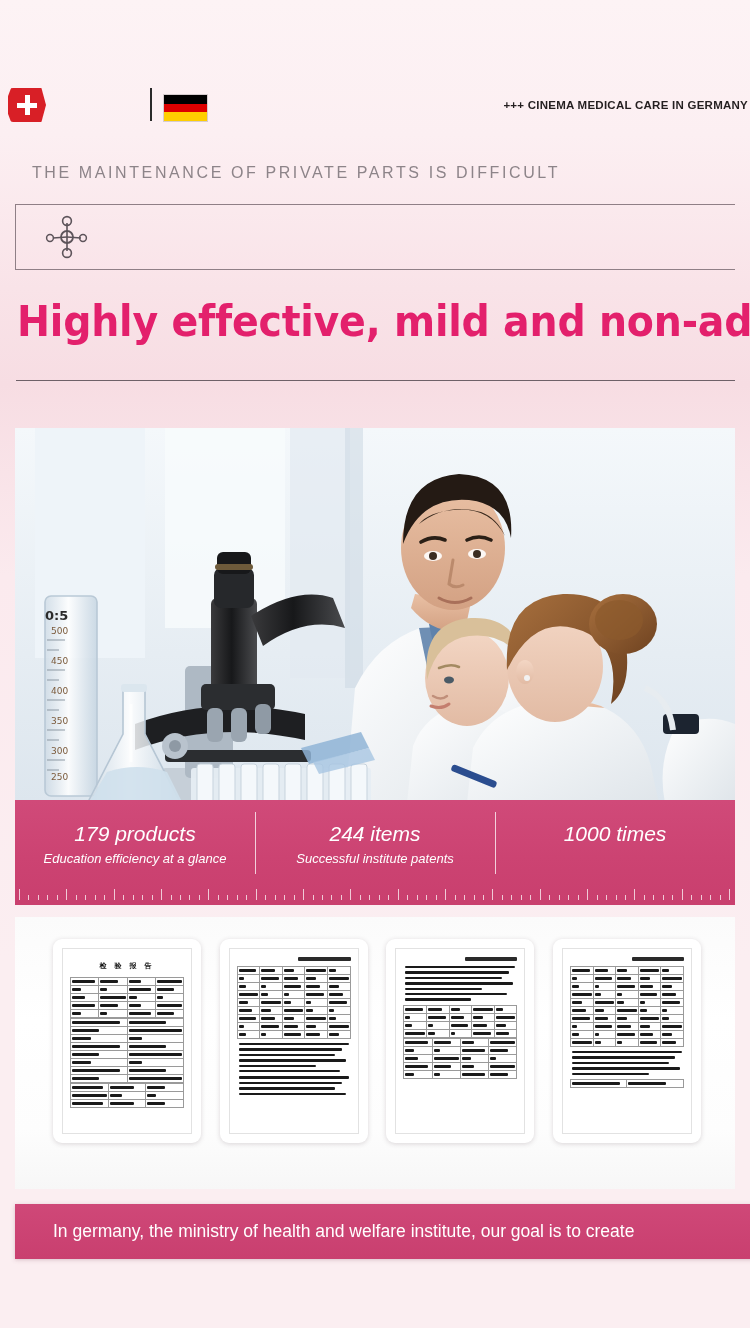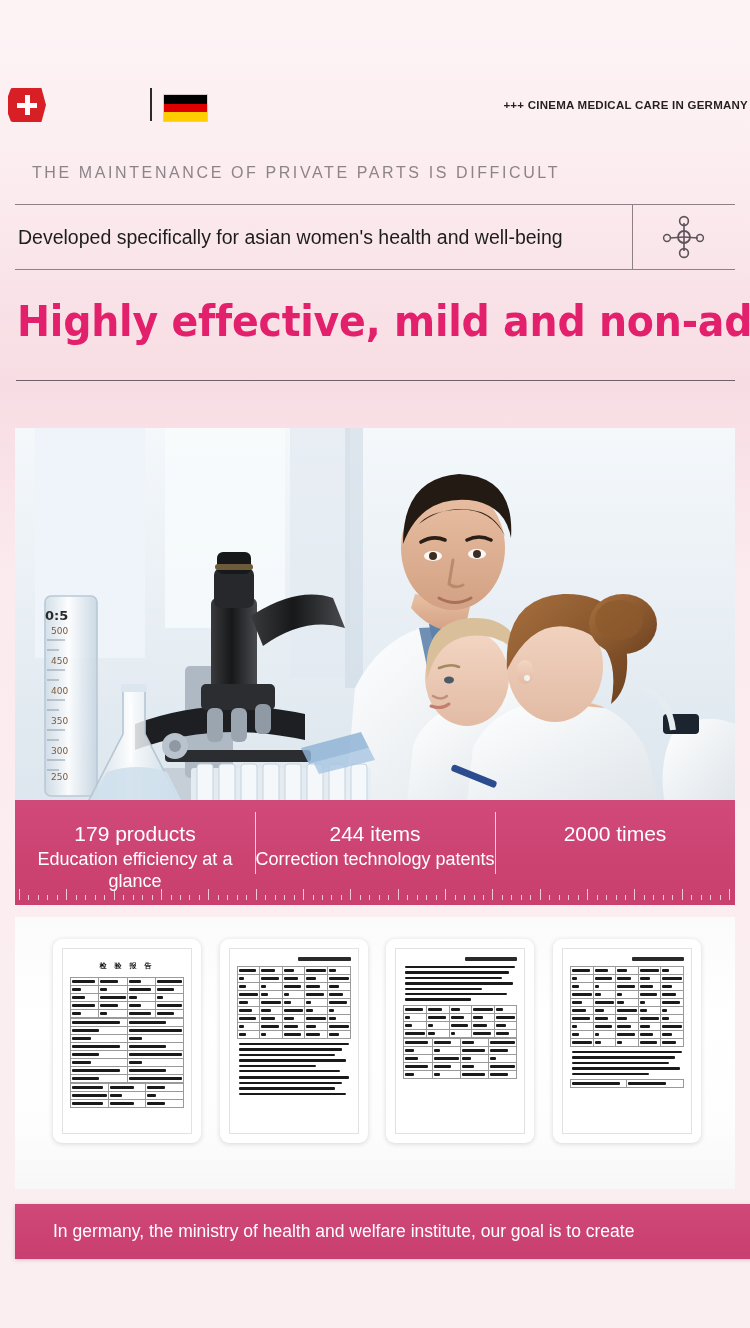--- a/index.html
+++ b/index.html
@@ -74,27 +74,27 @@
     overflow:hidden;background:#e9eef3;
   }
   .hero svg{display:block;width:720px;height:375px;}
 
   
   .stats{
     position:absolute;left:15px;top:800px;width:720px;height:105px;
     background:linear-gradient(180deg,#d04a79 0%,#cc4372 55%,#c93f6e 100%);
     display:flex;align-items:flex-start;
   }
-  .stat{flex:1;text-align:center;padding-top:20px;position:relative;color:#fff;}
+  .stat{flex:1;text-align:center;padding-top:20px;position:relative;color:#fff;font-style:italic;}
   .stat + .stat:before{
     content:"";position:absolute;left:0;top:12px;width:1px;height:62px;
     background:rgba(255,255,255,.75);
   }
   .stat .big{font-size:21px;line-height:28px;}
-  .stat .small{font-size:18px;line-height:22px;}
+  .stat .small{font-size:13px;line-height:22px;}
   .ticks{
     position:absolute;left:0;bottom:5px;width:720px;height:13px;
     display:flex;justify-content:space-between;align-items:flex-end;padding:0 4px;
     box-sizing:border-box;
   }
   .ticks i{display:block;width:1px;background:rgba(255,255,255,.72);height:5px;}
   .ticks i.tall{height:11px;}
 
   
   .certs{
@@ -159,21 +159,20 @@
     <i class="b"></i>
     <i class="r"></i>
     <i class="y"></i>
   </div>
 
   <div class="tagline-de">+++ CINEMA MEDICAL CARE IN GERMANY</div>
 
   <div class="kicker">THE MAINTENANCE OF PRIVATE PARTS IS DIFFICULT</div>
 
   <div class="subbar">
-    <div class="txt">Developed specifically for asian women's health and well-being</div>
     <div class="molebox">
       <svg width="48" height="46" viewBox="0 0 48 46">
         <line x1="24" y1="23" x2="24" y2="9" stroke="#5d545a" stroke-width="1.6"></line>
         <line x1="24" y1="23" x2="24" y2="37" stroke="#5d545a" stroke-width="1.6"></line>
         <line x1="24" y1="23" x2="10" y2="24" stroke="#5d545a" stroke-width="1.6"></line>
         <line x1="24" y1="23" x2="38" y2="24" stroke="#5d545a" stroke-width="1.6"></line>
         <circle cx="24" cy="23" r="6" fill="none" stroke="#5d545a" stroke-width="1.8"></circle>
         <circle cx="24" cy="7" r="4.4" fill="none" stroke="#5d545a" stroke-width="1.6"></circle>
         <circle cx="24" cy="39" r="4.4" fill="none" stroke="#5d545a" stroke-width="1.6"></circle>
         <circle cx="7" cy="24" r="3.4" fill="none" stroke="#5d545a" stroke-width="1.5"></circle>
@@ -355,24 +354,24 @@
     </svg>
   </div>
 
   <div class="stats">
     <div class="stat">
       <div class="big">179 products</div>
       <div class="small">Education efficiency at a glance</div>
     </div>
     <div class="stat">
       <div class="big">244 items</div>
-      <div class="small">Correction technology patents</div>
+      <div class="small">Successful institute patents</div>
     </div>
     <div class="stat">
-      <div class="big">2000 times</div>
+      <div class="big">1000 times</div>
     </div>
     <div class="ticks" id="ticks">
         <i class="tall"></i>
         <i></i>
         <i></i>
         <i></i>
         <i></i>
         <i class="tall"></i>
         <i></i>
         <i></i>

